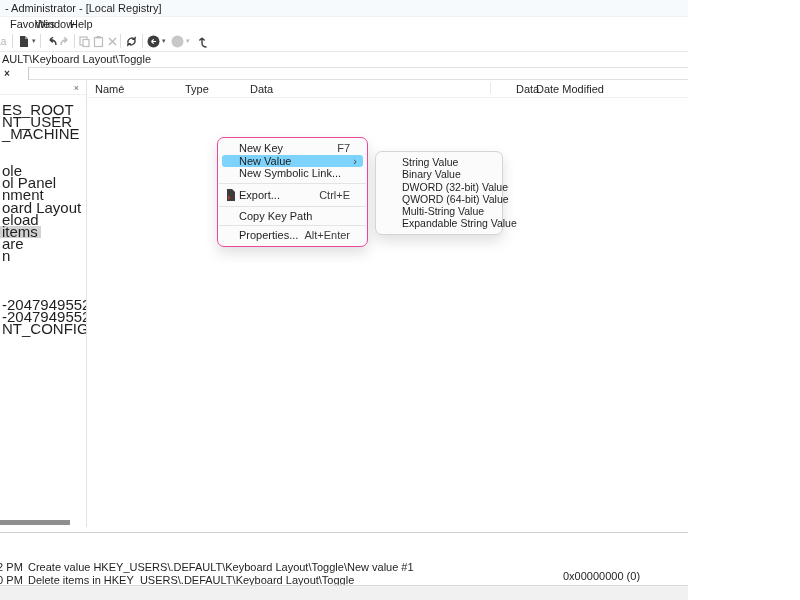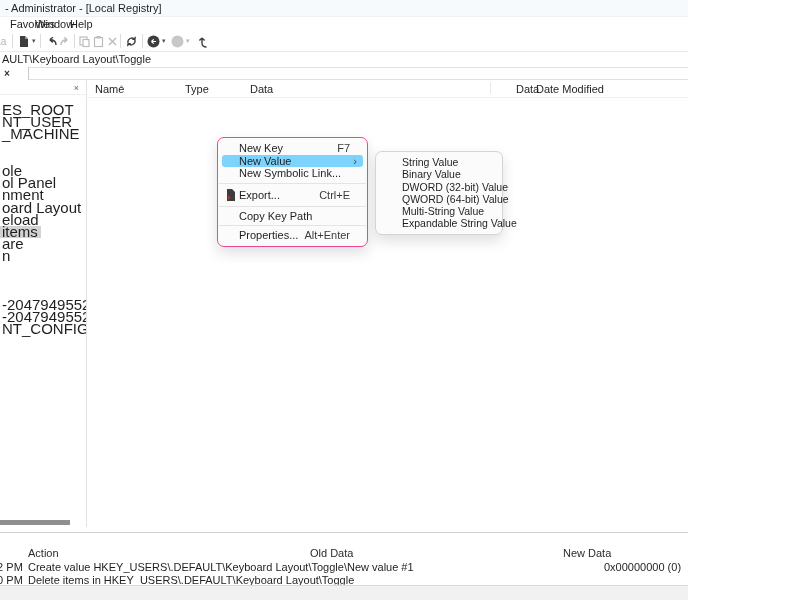--- a/index.html
+++ b/index.html
@@ -66,21 +66,21 @@
     border-radius:7px;box-shadow:0 6px 14px rgba(0,0,0,.13);padding:4px 0;box-sizing:border-box;font-size:10.5px;}
   .smi{position:relative;height:12.3px;line-height:12.3px;margin:0 16px;padding-left:10px;border-radius:3px;white-space:nowrap;}
   
   .logpanel{position:absolute;left:0;top:533px;width:800px;height:51px;background:#fff;font-size:11px;}
   .loghead{position:absolute;left:0;top:13px;width:800px;height:14px;line-height:14px;color:#2b2b2b;}
   .loghead span{position:absolute;top:0;}
   .logrow{position:absolute;left:0;width:800px;height:13px;line-height:13px;white-space:nowrap;}
   .logrow .time{position:absolute;left:-9px;top:0;width:27px;text-align:right;}
   .logrow .act{position:absolute;left:28px;top:0;}
   .logrow .old{position:absolute;left:310px;top:0;}
-  .logrow .new{position:absolute;left:563px;top:0;margin-left:41px;}
+  .logrow .new{position:absolute;left:563px;top:9px;}
   .statusbar{position:absolute;left:0;top:585px;width:800px;height:15px;background:#f1f1f1;border-top:1px solid #d9d9d9;}
 </style>
 </head>
 <body>
 
 <div class="screen">
 
   <div class="titlebar">
     <span class="title">- Administrator - [Local Registry]</span>
     <span class="mindash">—</span>
@@ -251,25 +251,20 @@
   <div class="smenu">
     <div class="smi"><span>String Value</span></div>
     <div class="smi"><span>Binary Value</span></div>
     <div class="smi"><span>DWORD (32-bit) Value</span></div>
     <div class="smi"><span>QWORD (64-bit) Value</span></div>
     <div class="smi"><span>Multi-String Value</span></div>
     <div class="smi"><span>Expandable String Value</span></div>
   </div>
 
   <div class="logpanel">
-    <div class="loghead">
-      <span style="left:28px">Action</span>
-      <span style="left:310px">Old Data</span>
-      <span style="left:563px">New Data</span>
-    </div>
     <div class="logrow" style="top:28px">
       <span class="time">22 PM</span>
       <span class="act">Create value HKEY_USERS\.DEFAULT\Keyboard Layout\Toggle\New value #1</span>
       <span class="old"></span>
       <span class="new">0x00000000 (0)</span>
     </div>
     <div class="logrow" style="top:41px">
       <span class="time">40 PM</span>
       <span class="act">Delete items in HKEY_USERS\.DEFAULT\Keyboard Layout\Toggle</span>
       <span class="old"></span>

